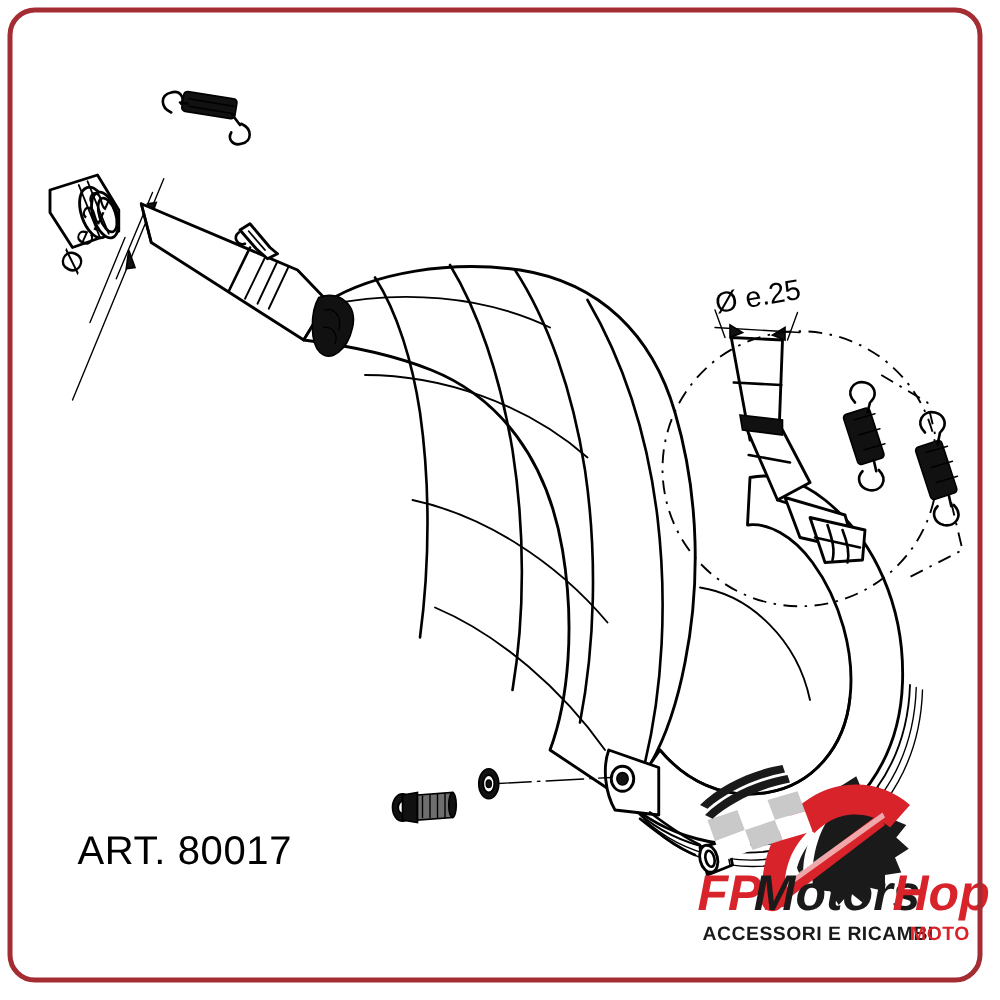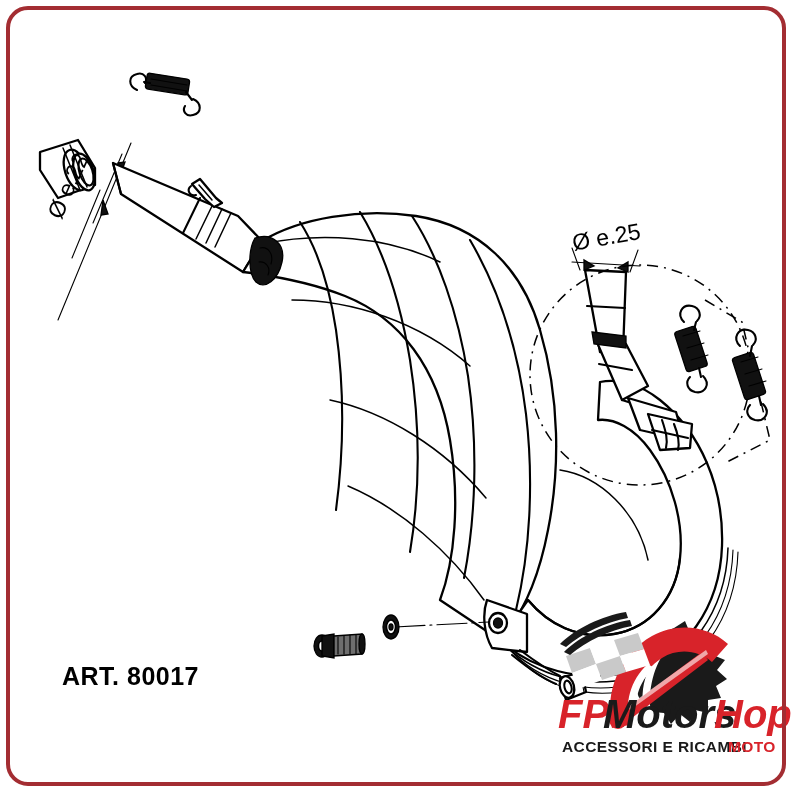--- a/index.html
+++ b/index.html
@@ -32,22 +32,22 @@
     left: 0;
     top: 0;
     width: 800px;
     height: 800px;
   }
   #art-label {
     position: absolute;
     left: 62px;
     top: 662px;
     font-family: "Liberation Sans", sans-serif;
-    font-size: 25px;
-    font-weight: bold;
+    font-size: 32px;
+    font-weight: normal;
     letter-spacing: 0.5px;
     color: #000000;
     white-space: nowrap;
   }
   #logo-block {
     position: absolute;
     left: 556px;
     top: 600px;
     width: 262px;
     height: 180px;

